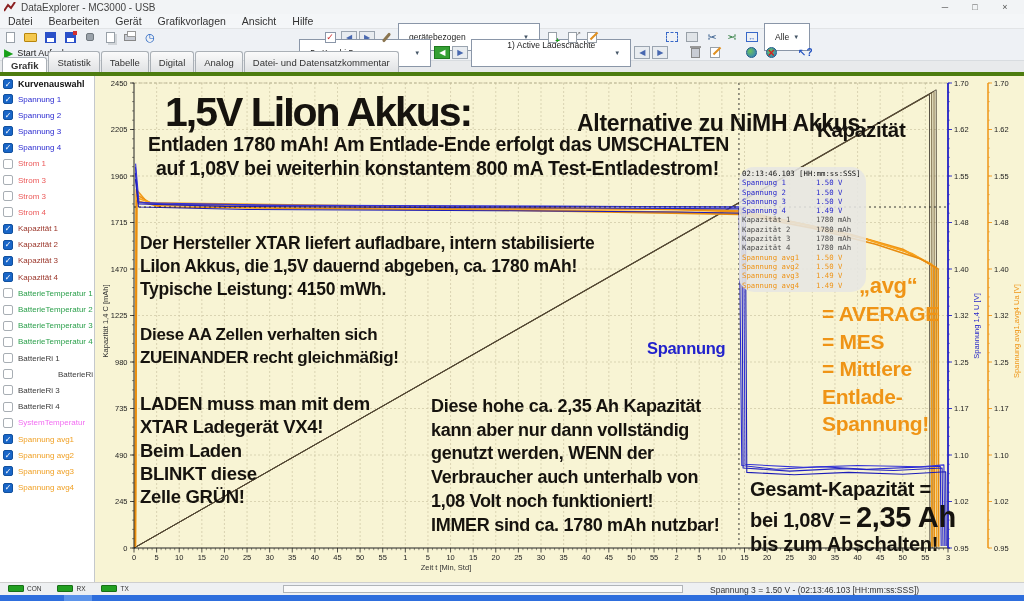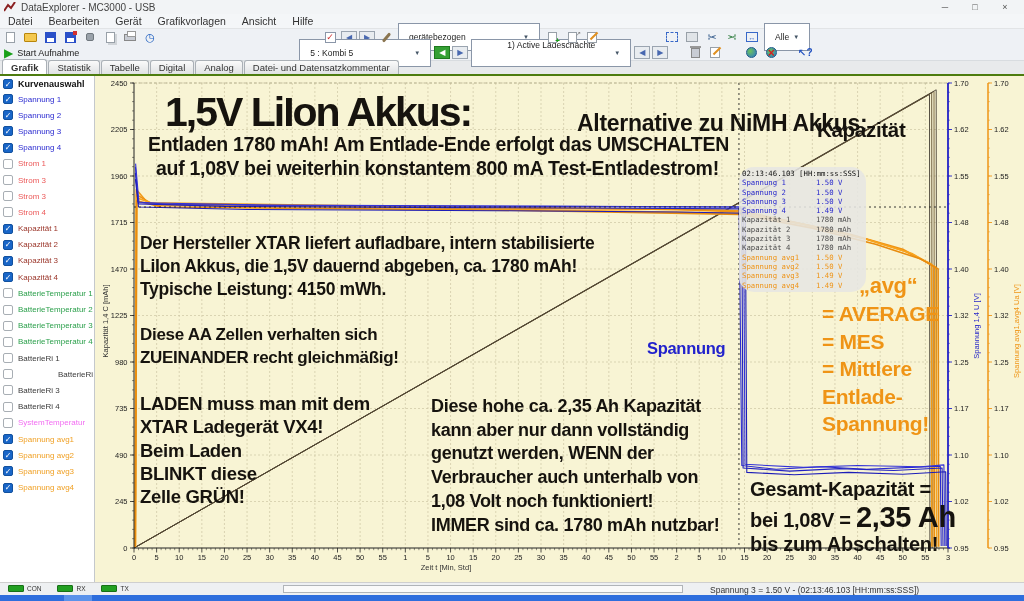--- a/index.html
+++ b/index.html
@@ -39,22 +39,22 @@
   .icon-globe{width:11px;height:11px;border-radius:50%;background:radial-gradient(circle at 35% 35%,#6cc25e,#2a78c8);border:1px solid #1d5a8a;}
   .ti .off-x{position:absolute;color:#d02020;font-size:12px;font-weight:bold;}
   .icon-zoomwin{width:12px;height:10px;border:1px dashed #3868c8;}
   .icon-panwin{width:12px;height:10px;border:1px solid #98a0a8;background:#e0e4e8;}
   .icon-fitwin{width:12px;height:10px;border:1px solid #3868c8;color:#3868c8;font-size:7px;display:flex;align-items:center;justify-content:center;}
   .combo{display:inline-flex;align-items:center;height:28px;background:#fff;border:1px solid #8a96a8;font-size:8.5px;padding:0 10px;color:#222;margin:0 2px;}
   .combo .arr{margin-left:auto;color:#456;font-size:6px;padding-left:4px;}
   .start-btn{display:inline-flex;align-items:center;font-size:9px;color:#222;margin-left:4px;}
   .start-btn .play{color:#18a018;font-size:12px;margin-right:4px;}
   
-  .tabbar{height:15px;background:#e8eaec;display:flex;align-items:flex-end;padding-left:2px;border-bottom:2px solid #4d7c0f;}
-  .tab{font-size:9.5px;padding:1px 8px 1px 8px;background:linear-gradient(#fafafa,#e0e2e4);border:1px solid #aab0b6;border-bottom:none;border-radius:3px 3px 0 0;margin-right:1px;color:#333;height:14px;display:flex;align-items:center;}
+  .tabbar{height:15px;background:#e8eaec;display:flex;align-items:flex-end;padding-left:2px;border-bottom:4px solid #4d7c0f;}
+  .tab{font-size:9.5px;padding:1px 8px 1px 8px;background:linear-gradient(#fafafa,#e0e2e4);border:1px solid #aab0b6;border-bottom:none;border-radius:3px 3px 0 0;margin-right:1px;color:#333;height:21px;display:flex;align-items:center;}
   .tab.active{background:#fff;font-weight:bold;height:15px;position:relative;z-index:2;}
   
   .main{display:flex;height:506px;background:#fff;}
   .sidebar{width:95px;background:#fff;border-right:1px solid #c4c8cc;font-size:8px;overflow:hidden;flex:none;}
   .sb-header{display:flex;align-items:center;font-weight:bold;font-size:9px;color:#111;padding:3px 2px 2px 3px;}
   .curve-row{display:flex;align-items:center;height:16.2px;padding-left:3px;}
   .cb{width:10px;height:10px;border:1px solid #a8aeb4;border-radius:2px;background:#fff;display:inline-flex;align-items:center;justify-content:center;font-size:8px;color:#fff;margin-right:5px;flex:none;}
   .cb.checked{background:#1966c8;border-color:#12519e;}
   .curve-label{white-space:nowrap;}
   

